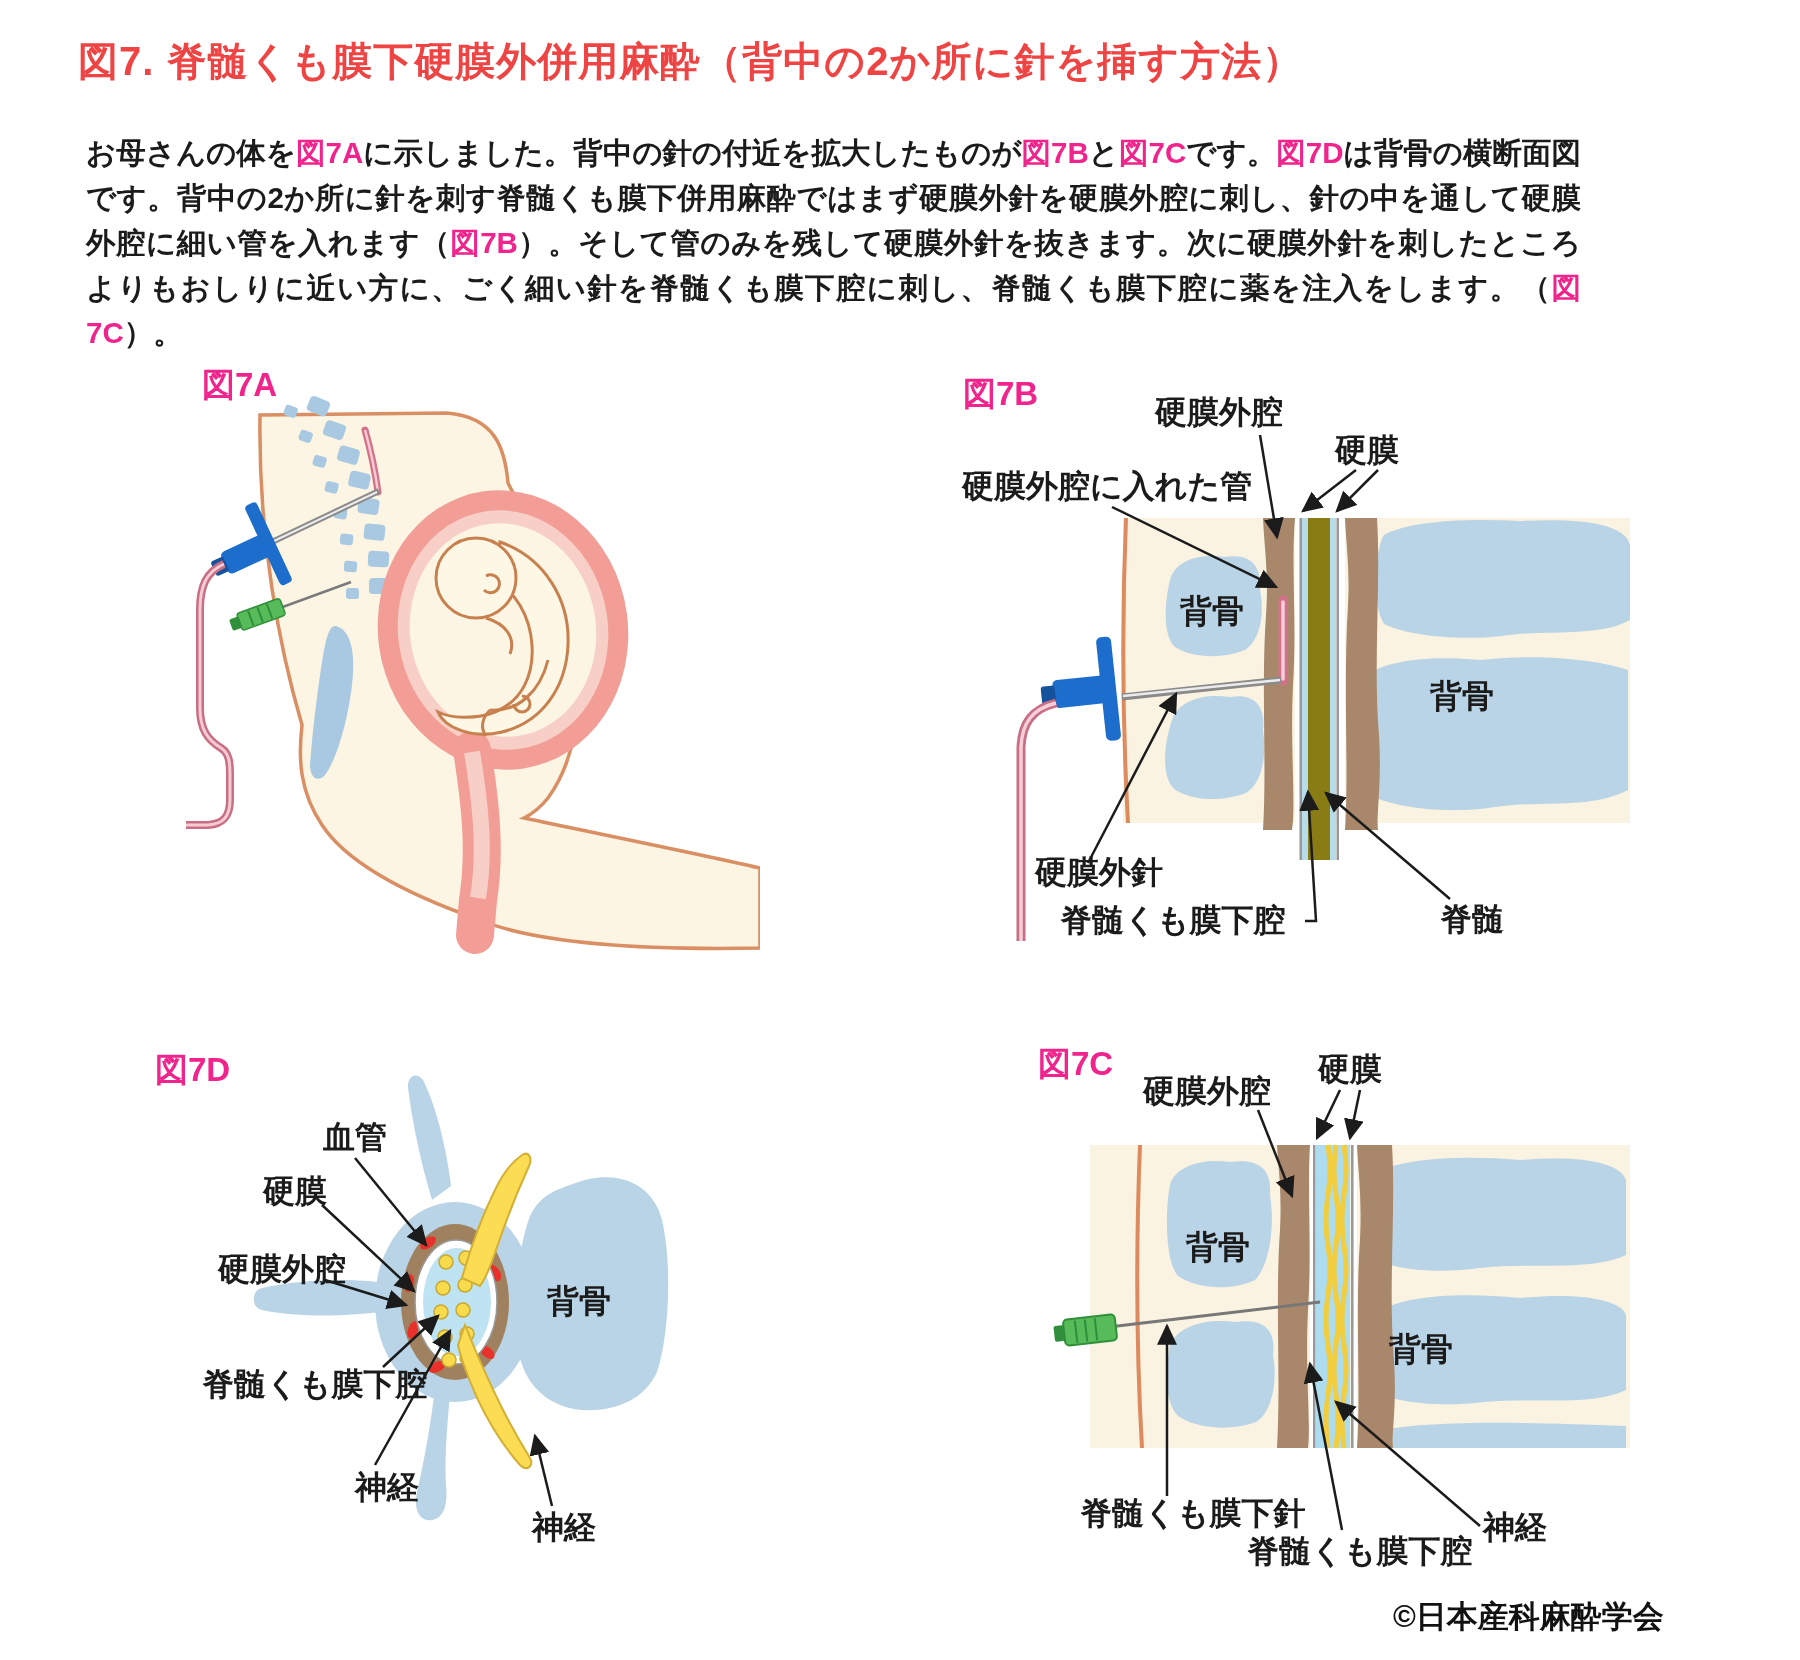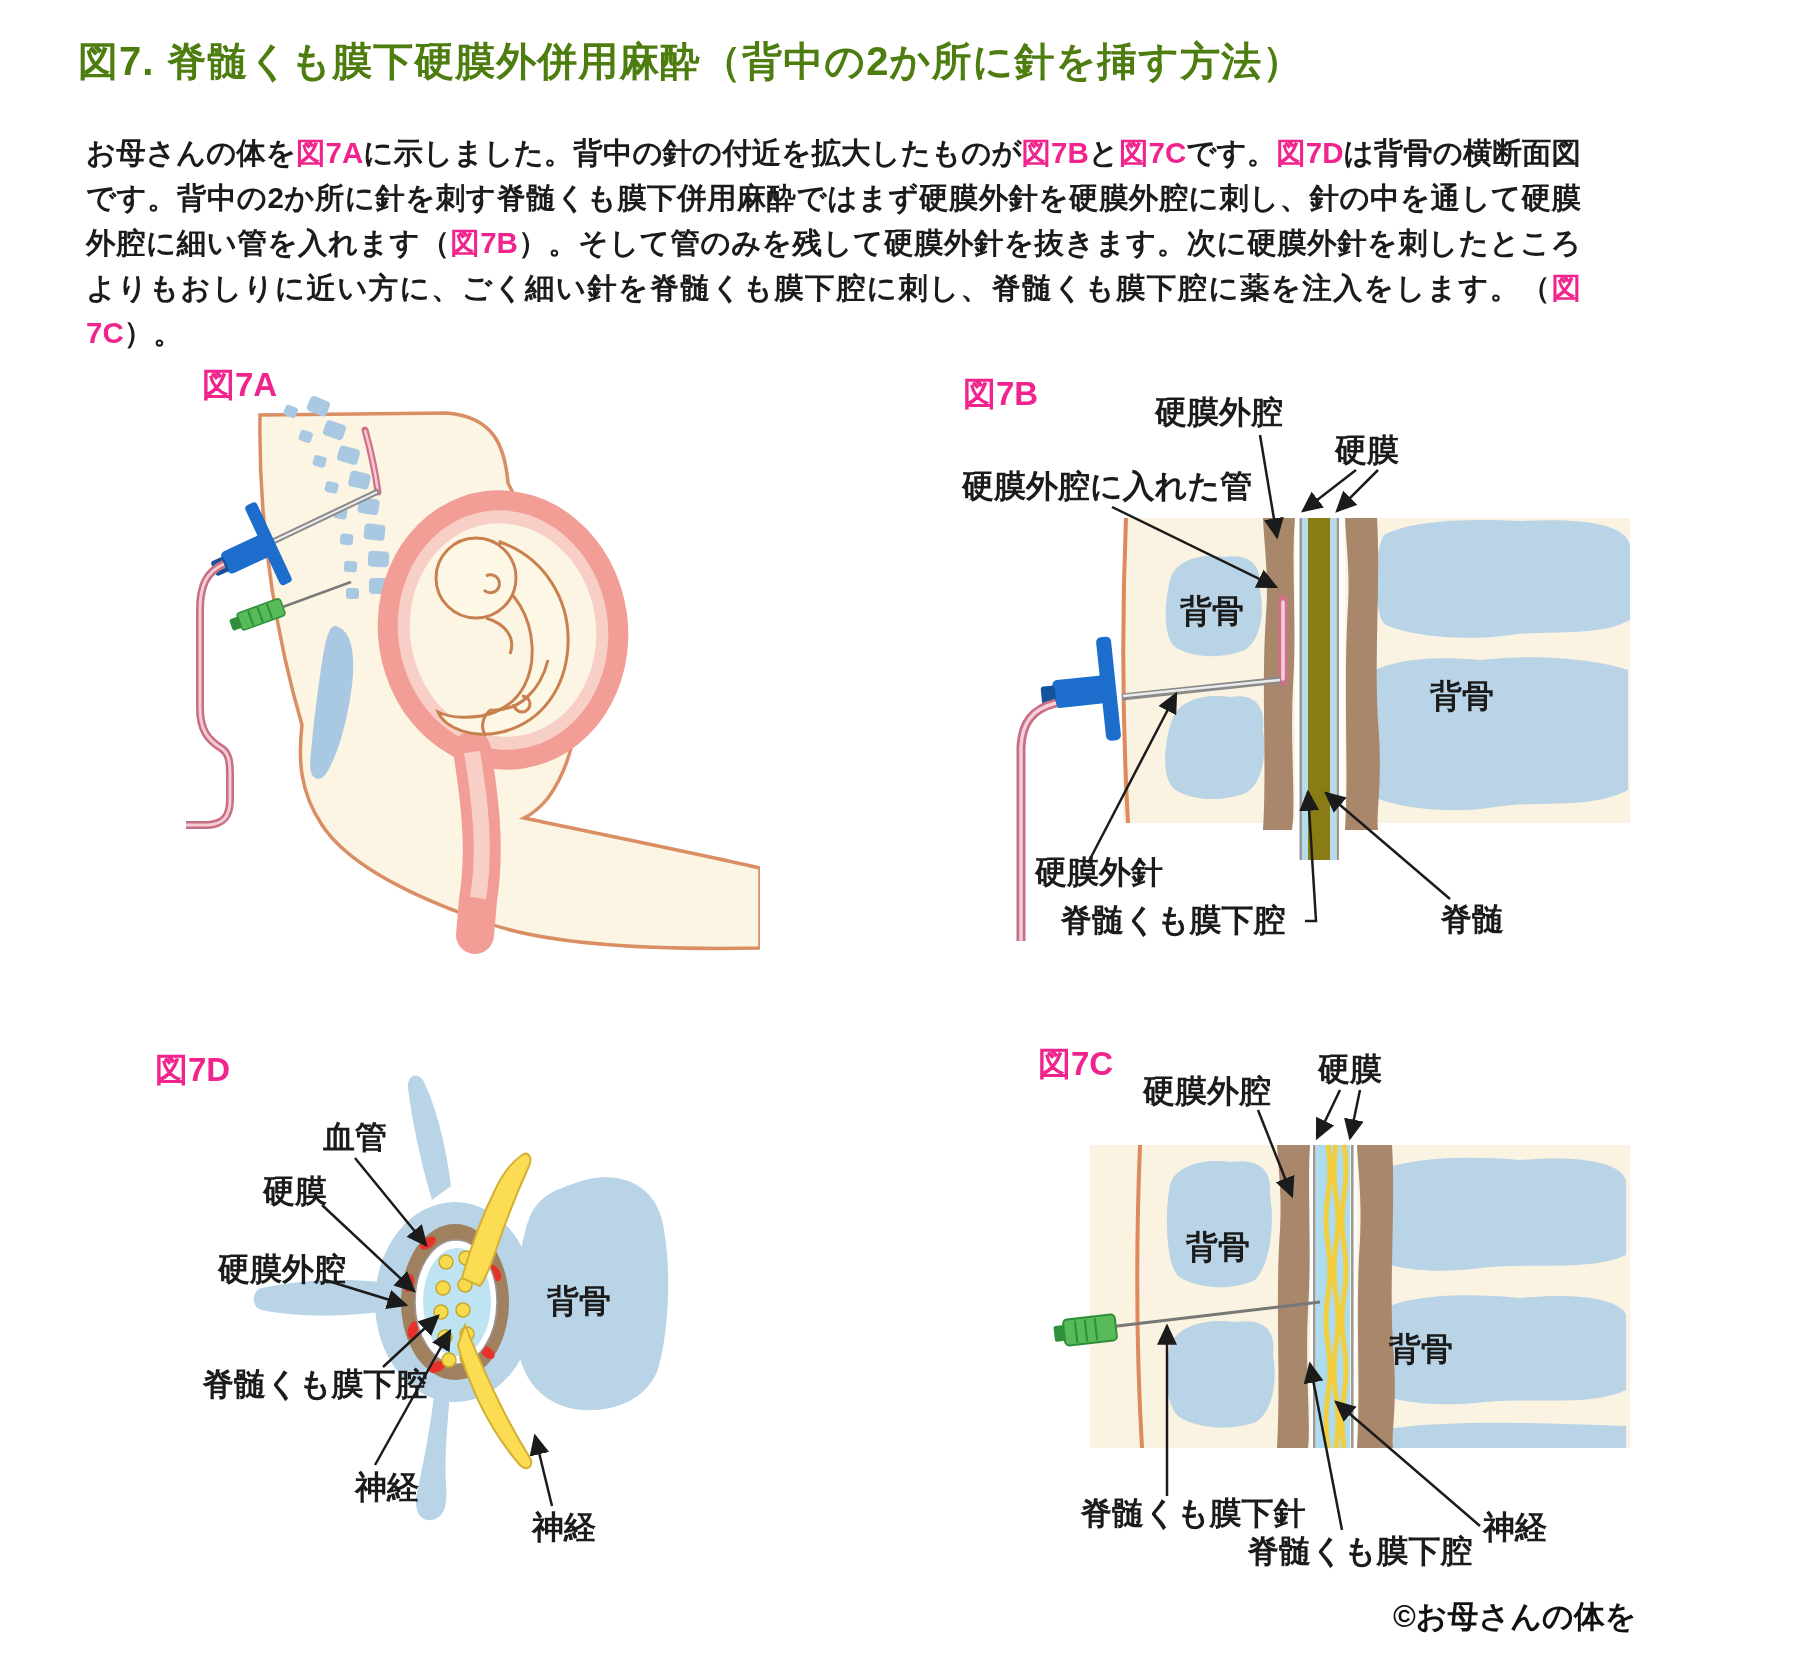--- a/index.html
+++ b/index.html
@@ -1,19 +1,19 @@
 <!DOCTYPE html>
 <html><head>
 <meta charset="utf-8">
 <style>
   html,body{margin:0;padding:0;}
   body{width:1800px;height:1660px;background:#ffffff;position:relative;
        font-family:"Liberation Sans",sans-serif;overflow:hidden;}
   .page-title{position:absolute;left:78px;top:34px;font-size:40px;font-weight:bold;
-       color:#4d7c0f;letter-spacing:1px;}
+       color:#ef4444;letter-spacing:1px;}
   .intro{position:absolute;left:78px;top:122px;width:1495px;font-size:29.5px;
        font-weight:bold;color:#1b1b1b;line-height:45px;margin:8px;text-align:justify;}
   .intro .ref{color:#F0248C;}
   .figlabel{position:absolute;font-size:33px;font-weight:bold;color:#F0248C;}
   .figsvg{position:absolute;}
   svg text{font-family:"Liberation Sans",sans-serif;font-size:32px;font-weight:600;fill:#1b1b1b;}
   .ln{stroke:#1b1b1b;stroke-width:2.5;fill:none;}
   .copyright{position:absolute;left:1393px;top:1596px;font-size:31px;font-weight:600;color:#111;}
 </style>
 </head>
@@ -276,13 +276,13 @@
 
   <text x="173" y="108">血管</text>
   <text x="113" y="162">硬膜</text>
   <text x="68" y="240">硬膜外腔</text>
   <text x="52" y="355">脊髄くも膜下腔</text>
   <text x="205" y="458">神経</text>
   <text x="382" y="498">神経</text>
   <text x="429" y="272" text-anchor="middle">背骨</text>
 </svg>
 
-<div class="copyright">©お母さんの体を</div>
+<div class="copyright">©日本産科麻酔学会</div>
 
 </body></html>

